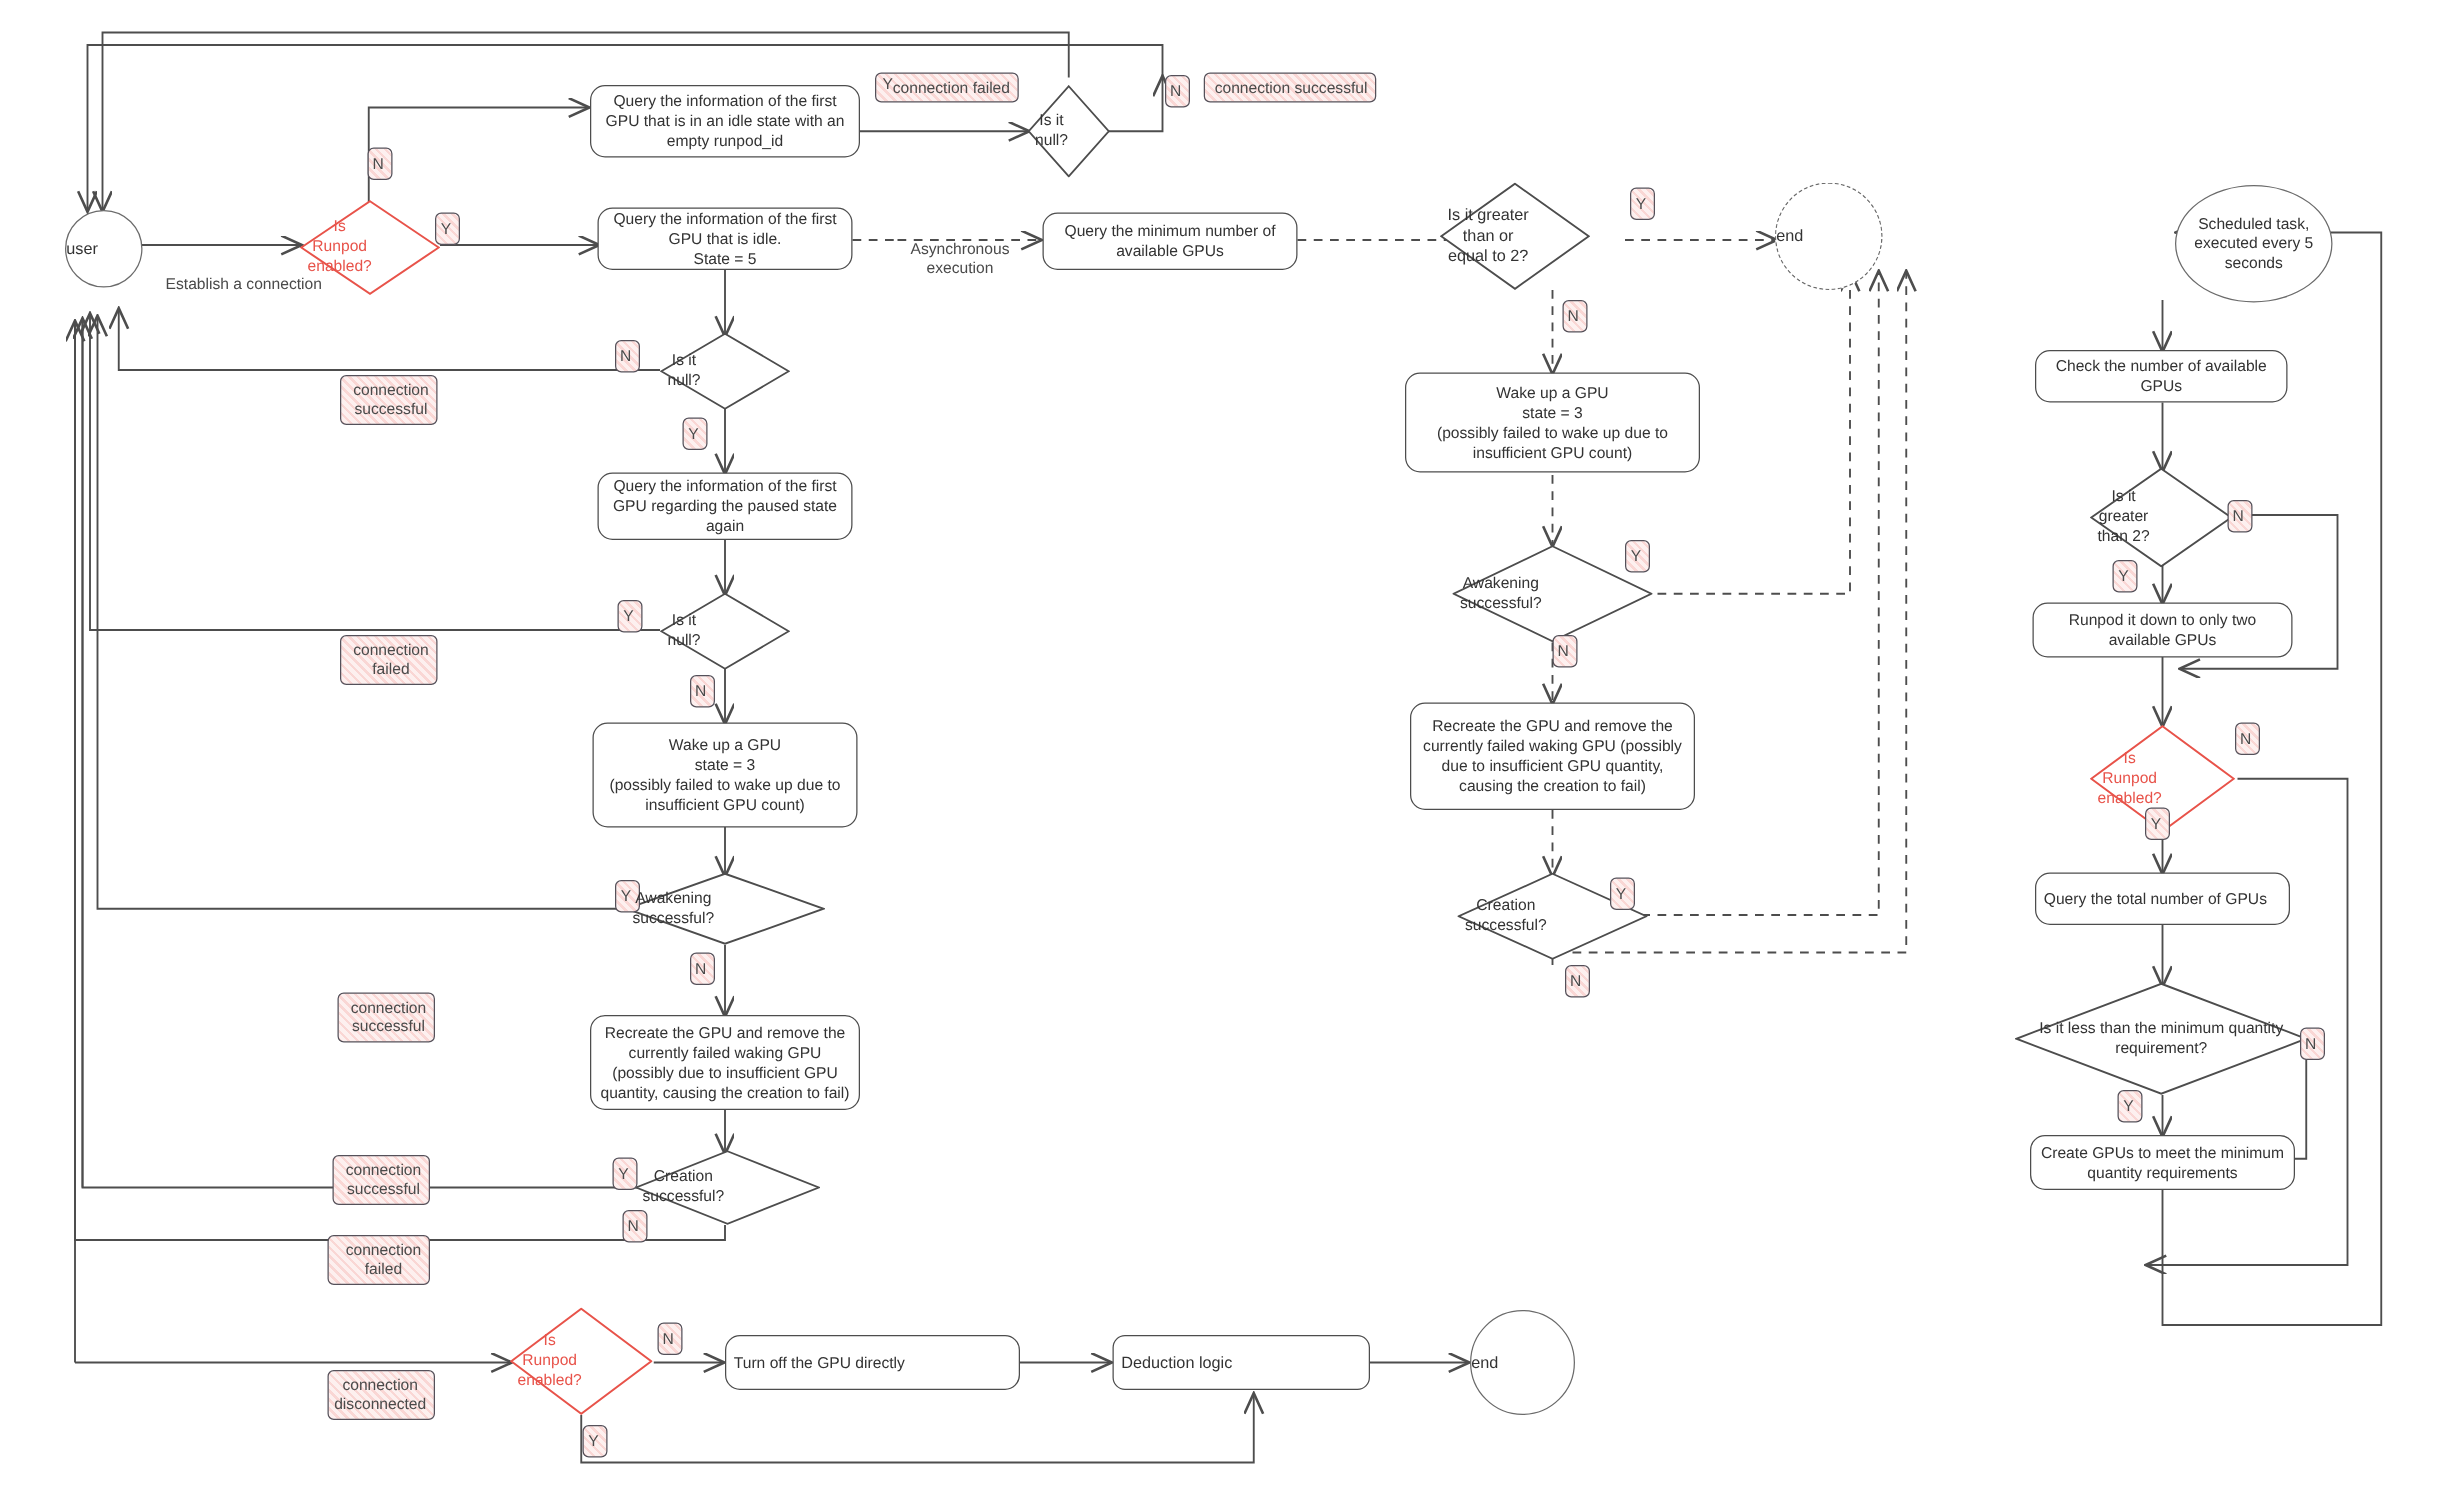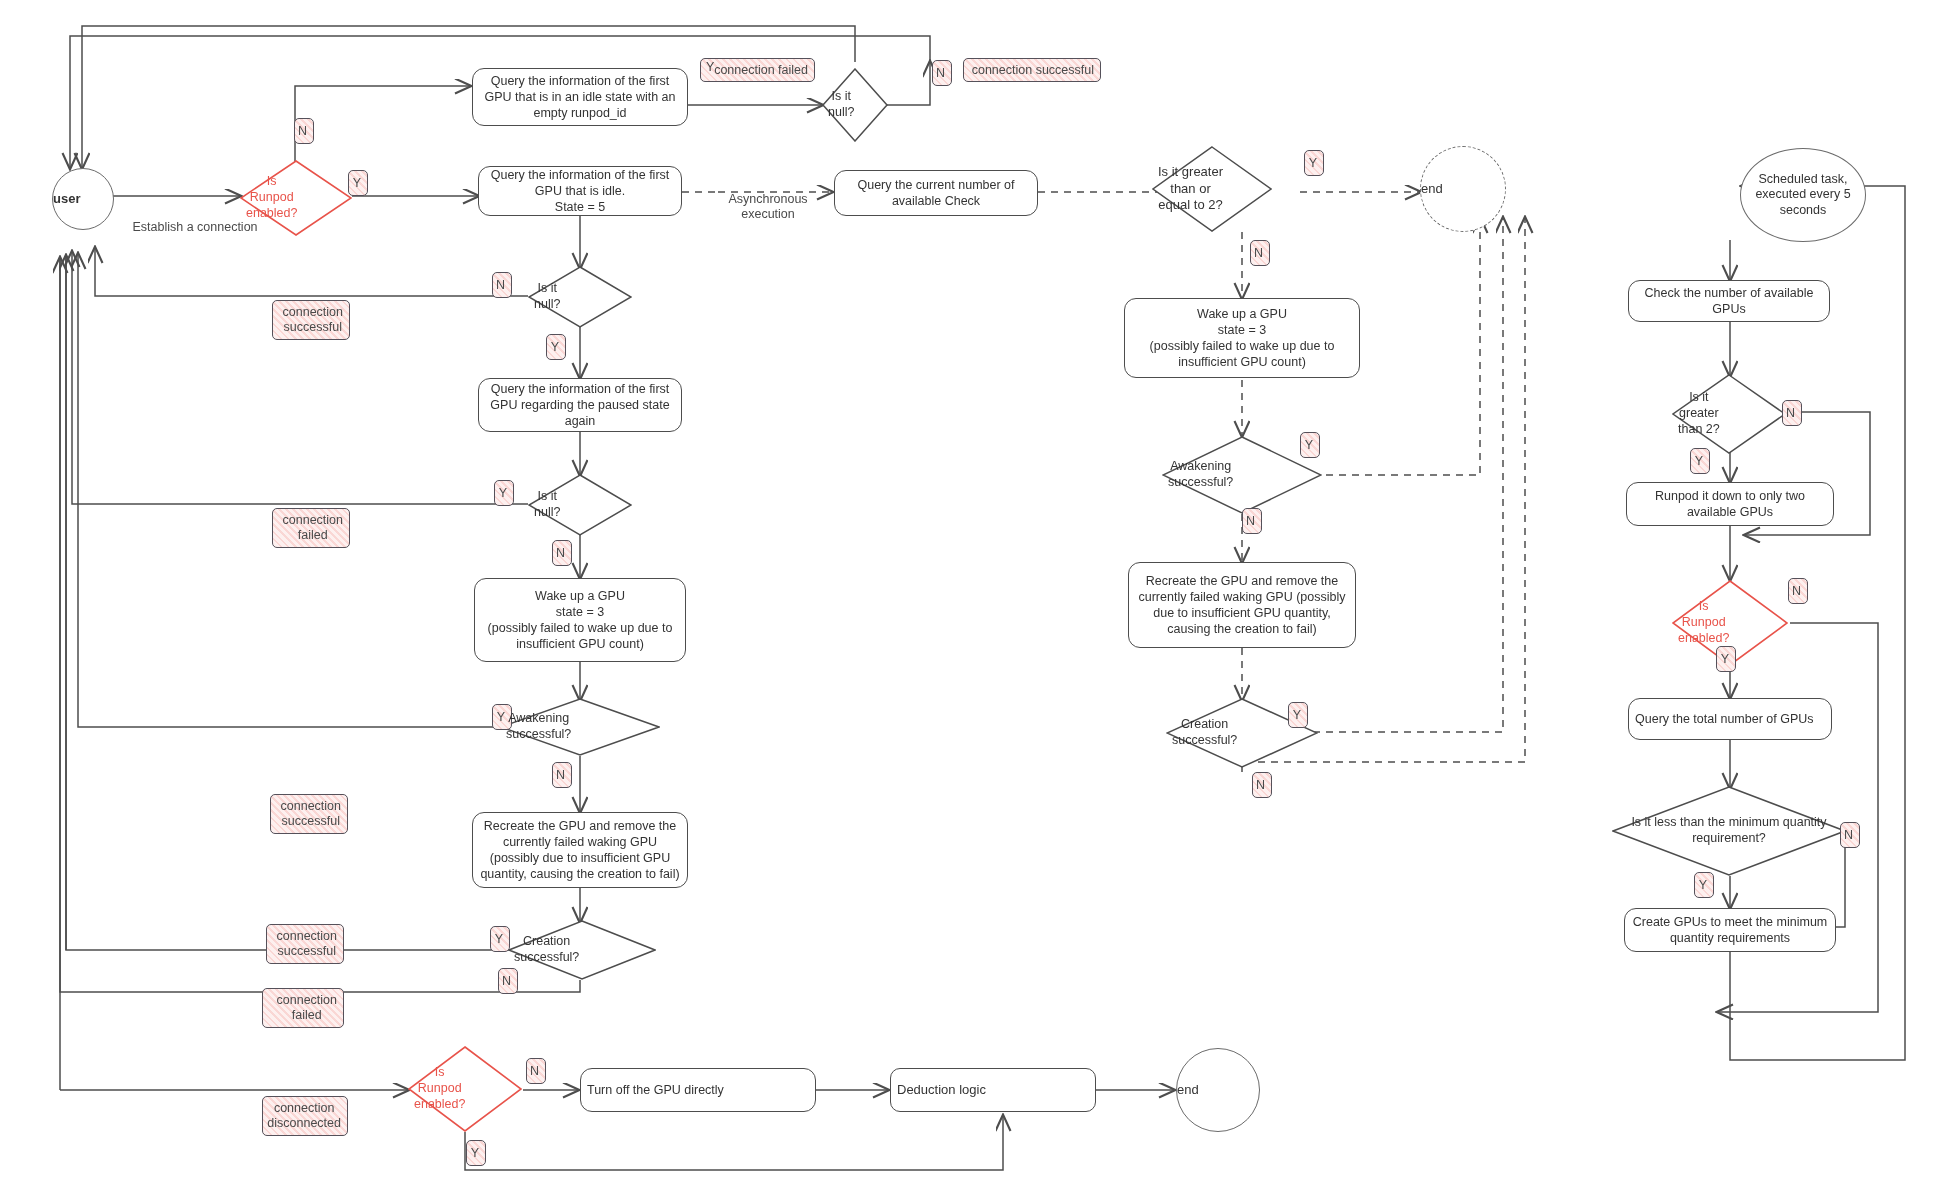--- a/index.html
+++ b/index.html
@@ -119,21 +119,21 @@
       <path d="M790,1090 L888,1090" marker-end="url(#ar)"></path>
       <path d="M1096,1090 L1174,1090" marker-end="url(#ar)"></path>
 
       <path d="M465,1132 L465,1170 L1003,1170 L1003,1116" marker-end="url(#ar)"></path>
 
       <path d="M60,258 L60,1090"></path>
       <path d="M66,256 L66,950"></path>
     </g>
   </svg>
 
-  <div class="node circ" style="left:52px;top:168px;width:62px;height:62px;font-size:13px;font-weight:bold;">
+  <div class="node circ" style="left:52px;top:168px;width:62px;height:62px;font-size:13px;">
     <span>user</span>
   </div>
 
   <div class="plain" style="left:120px;top:220px;width:150px;font-size:12.5px;">
     <span>Establish a connection</span>
   </div>
 
   <div class="node dia red" style="left:240px;top:160px;width:112px;height:76px;font-size:12.5px;">
     <svg class="dshape" viewBox="0 0 112 76" preserveAspectRatio="none">
       <polygon points="56,1 111,38 56,75 1,38" fill="#ffffff" stroke="#e8534a" stroke-width="1.6"></polygon>
@@ -262,21 +262,21 @@
 successful</span></div>
   <div class="badge" style="left:262px;top:988px;width:82px;height:40px;font-size:12.5px;white-space:pre-line;">
     <span>connection
 failed</span></div>
 
   <div class="plain" style="left:708px;top:176px;width:120px;font-size:12.5px;white-space:pre-line;">
     <span>Asynchronous execution</span>
   </div>
 
   <div class="node proc" style="left:834px;top:170px;width:204px;height:46px;font-size:12.5px;">
-    <span>Query the current number of available Check</span>
+    <span>Query the minimum number of available GPUs</span>
   </div>
 
   <div class="node dia" style="left:1152px;top:146px;width:120px;height:86px;font-size:13px;">
     <svg class="dshape" viewBox="0 0 120 86" preserveAspectRatio="none">
       <polygon points="60,1 119,43 60,85 1,43" fill="#ffffff" stroke="#4d4d4d" stroke-width="1.5"></polygon>
     </svg>
     <span class="dtext" style="white-space:pre-line;">Is it greater
 than or
 equal to 2?</span>
   </div>

